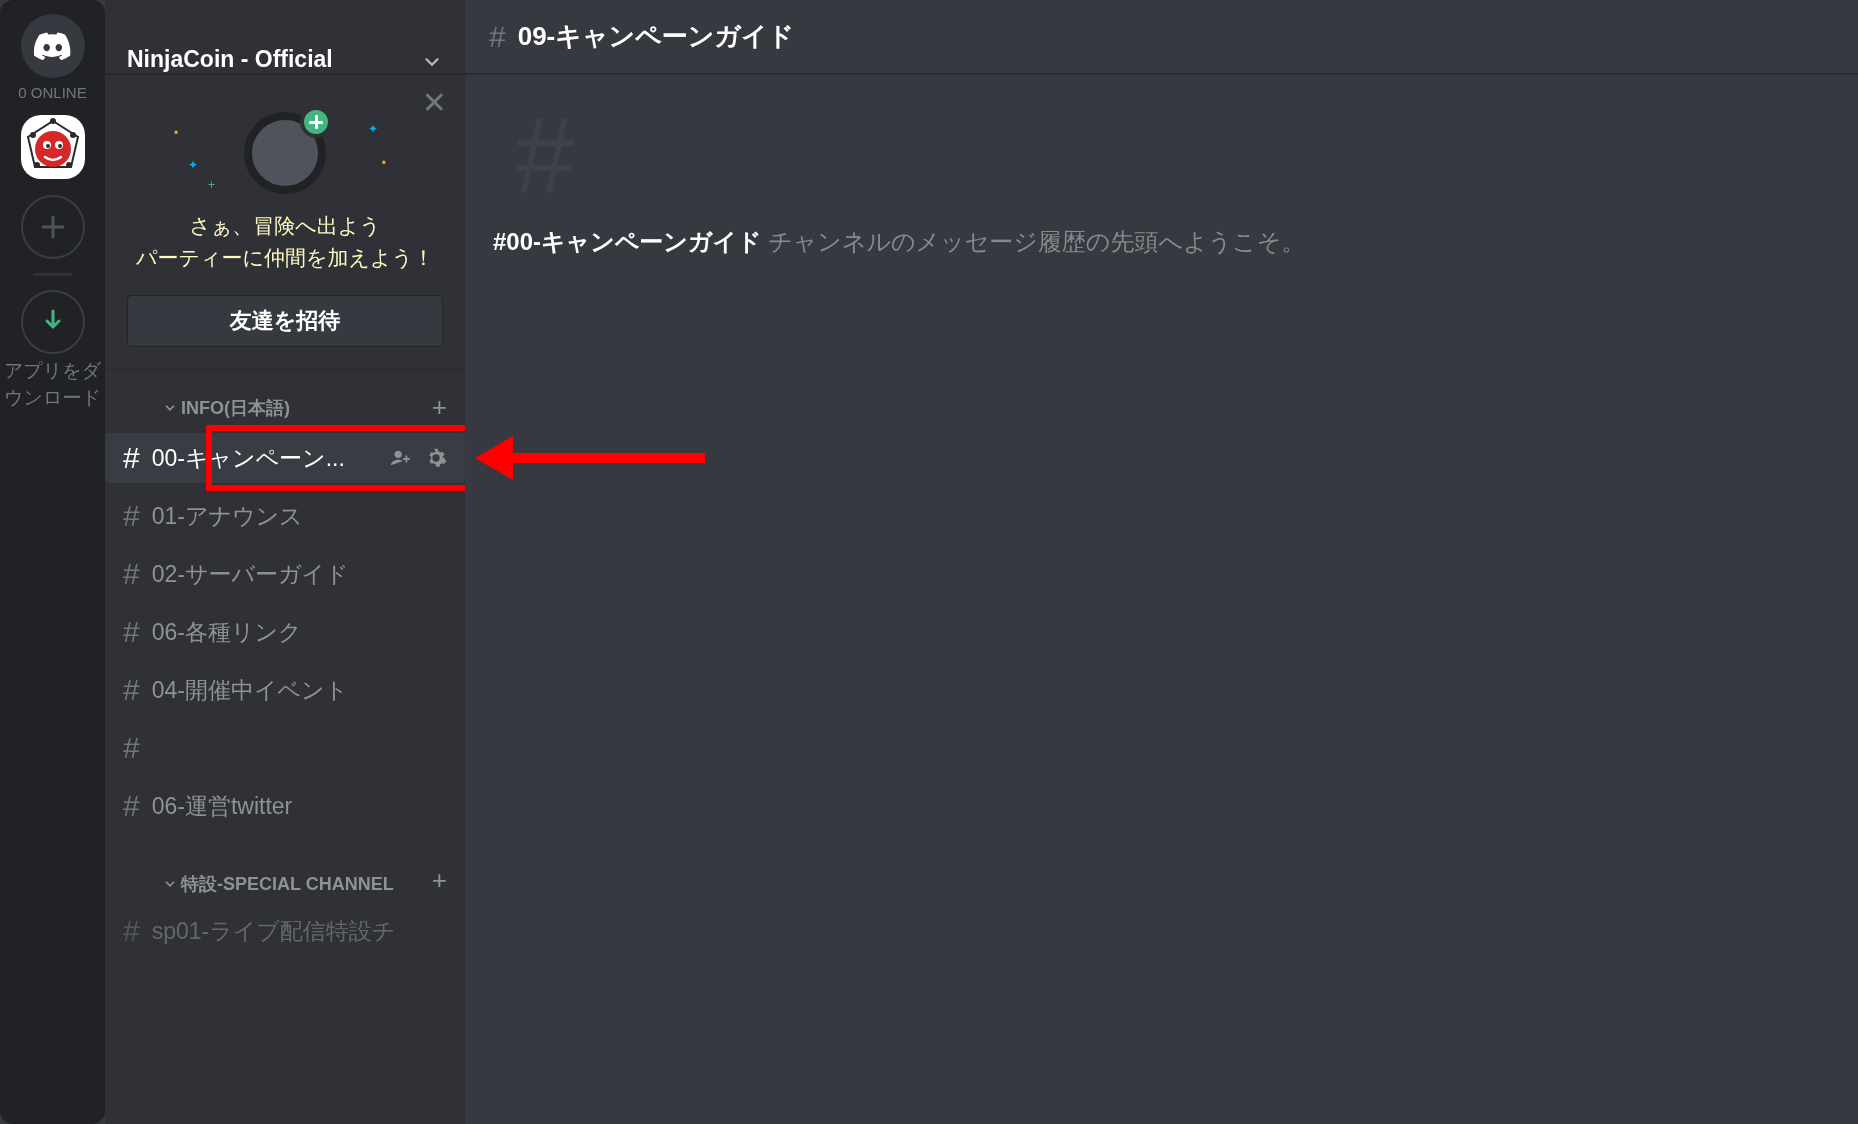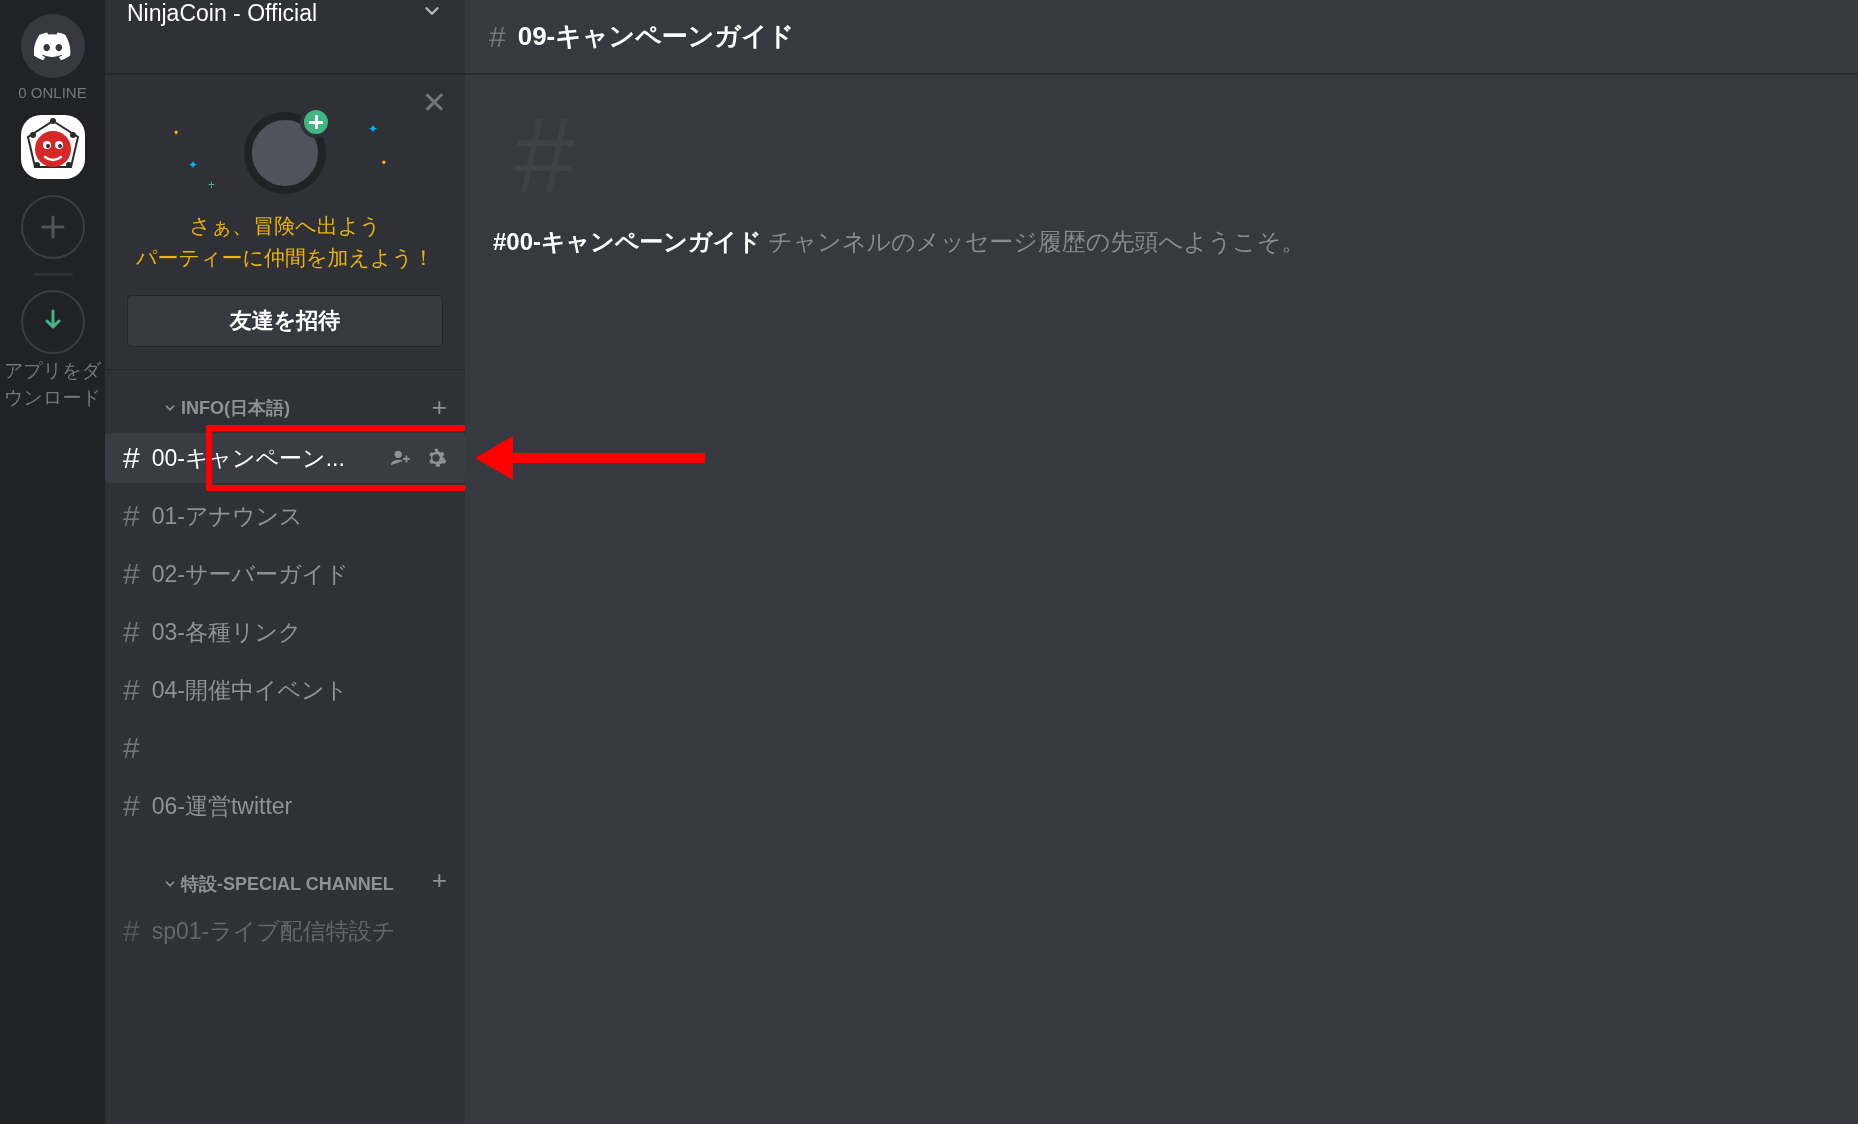--- a/index.html
+++ b/index.html
@@ -15,20 +15,21 @@
 
 
 .server-rail {
   width: 105px;
   background: #202225;
   display: flex;
   flex-direction: column;
   align-items: center;
   padding-top: 14px;
   flex-shrink: 0;
+  border-radius: 13px;
 }
 .server-pill {
   width: 64px;
   height: 64px;
   border-radius: 32px;
   background: #36393f;
   display: flex;
   align-items: center;
   justify-content: center;
   margin-bottom: 10px;
@@ -57,24 +58,24 @@
   width: 360px;
   background: #2f3136;
   display: flex;
   flex-direction: column;
   flex-shrink: 0;
 }
 .server-header {
   height: 74px;
   padding: 0 22px;
   display: flex;
-  align-items: flex-start;
+  align-items: flex-end;
   justify-content: space-between;
   color: #fff;
-  font-weight: 400;
+  font-weight: 700;
   font-size: 23px;
   border-bottom: 1px solid #26282c;
   box-shadow: 0 1px 0 rgba(0,0,0,.2);
 }
 .invite-card {
   position: relative;
   padding: 22px 22px 22px;
   text-align: center;
   border-bottom: 1px solid #26282c;
 }
@@ -94,21 +95,21 @@
   position: absolute; top: -6px; right: -6px;
   width: 32px; height: 32px; border-radius: 50%;
   background: #43b581; border: 4px solid #2f3136;
 }
 .avatar-plus::before, .avatar-plus::after {
   content: ""; position: absolute; background: #fff; border-radius: 1px;
 }
 .avatar-plus::before { width: 14px; height: 3px; top: 10.5px; left: 5px; }
 .avatar-plus::after  { width: 3px; height: 14px; top: 5px; left: 10.5px; }
 .sparkle { position: absolute; font-size: 12px; }
-.invite-txt { color: #eab308; font-size: 21px; line-height: 1.5; }
+.invite-txt { color: #fef9c3; font-size: 21px; line-height: 1.5; }
 .invite-btn {
   margin-top: 22px;
   width: 100%;
   height: 52px;
   background: #36393f;
   border: 1px solid #222428;
   border-radius: 4px;
   color: #fff;
   font-size: 22px;
   font-weight: 700;
@@ -299,21 +300,21 @@
   <div class="channel">
       <span class="hash">#</span>
       <span class="label">01-アナウンス</span>
     </div>
   <div class="channel">
       <span class="hash">#</span>
       <span class="label">02-サーバーガイド</span>
     </div>
   <div class="channel">
       <span class="hash">#</span>
-      <span class="label">03-各種リンク</span>
+      <span class="label">06-各種リンク</span>
     </div>
   <div class="channel">
       <span class="hash">#</span>
       <span class="label">04-開催中イベント</span>
     </div>
   <div class="channel">
       <span class="hash">#</span>
     </div>
   <div class="channel">
       <span class="hash">#</span>

